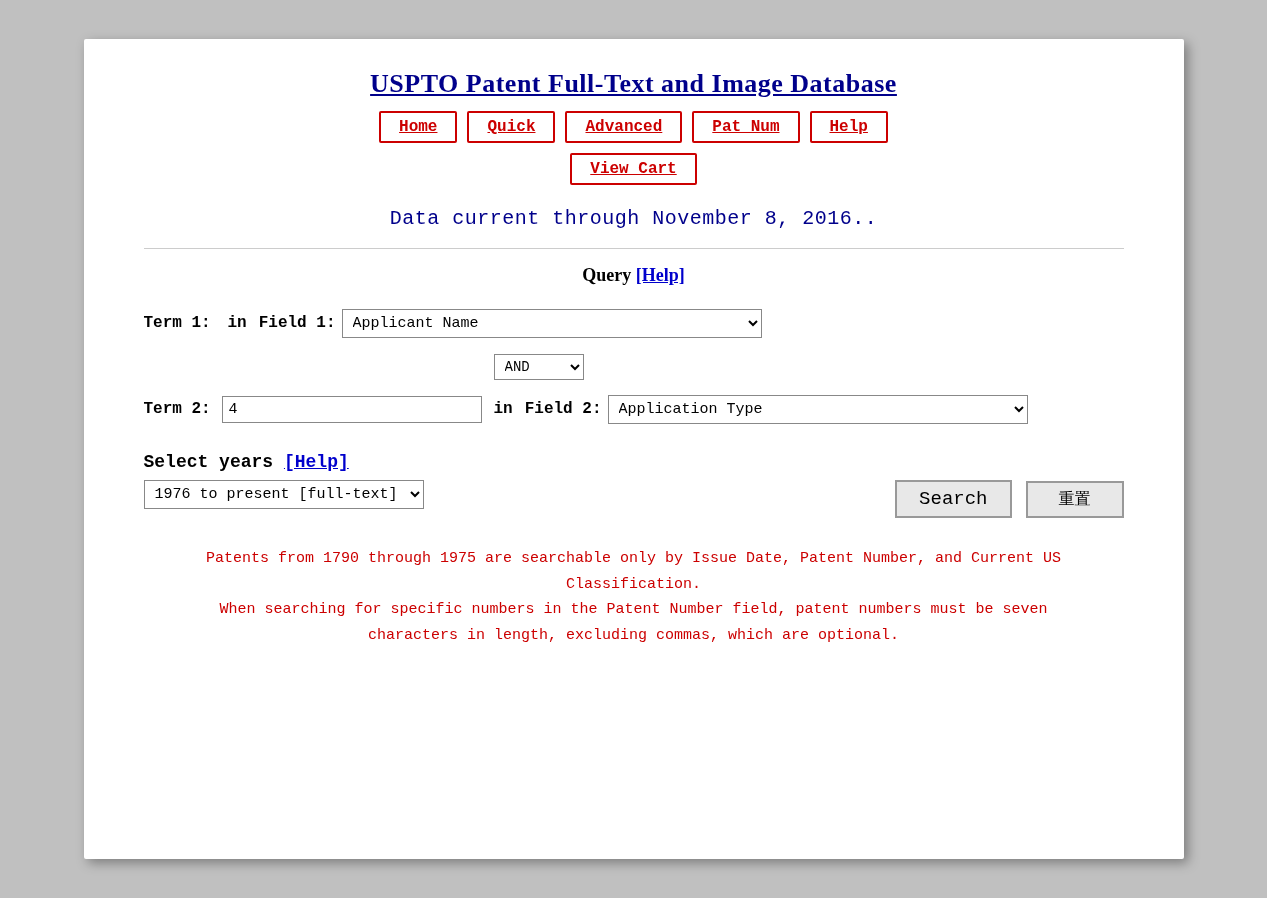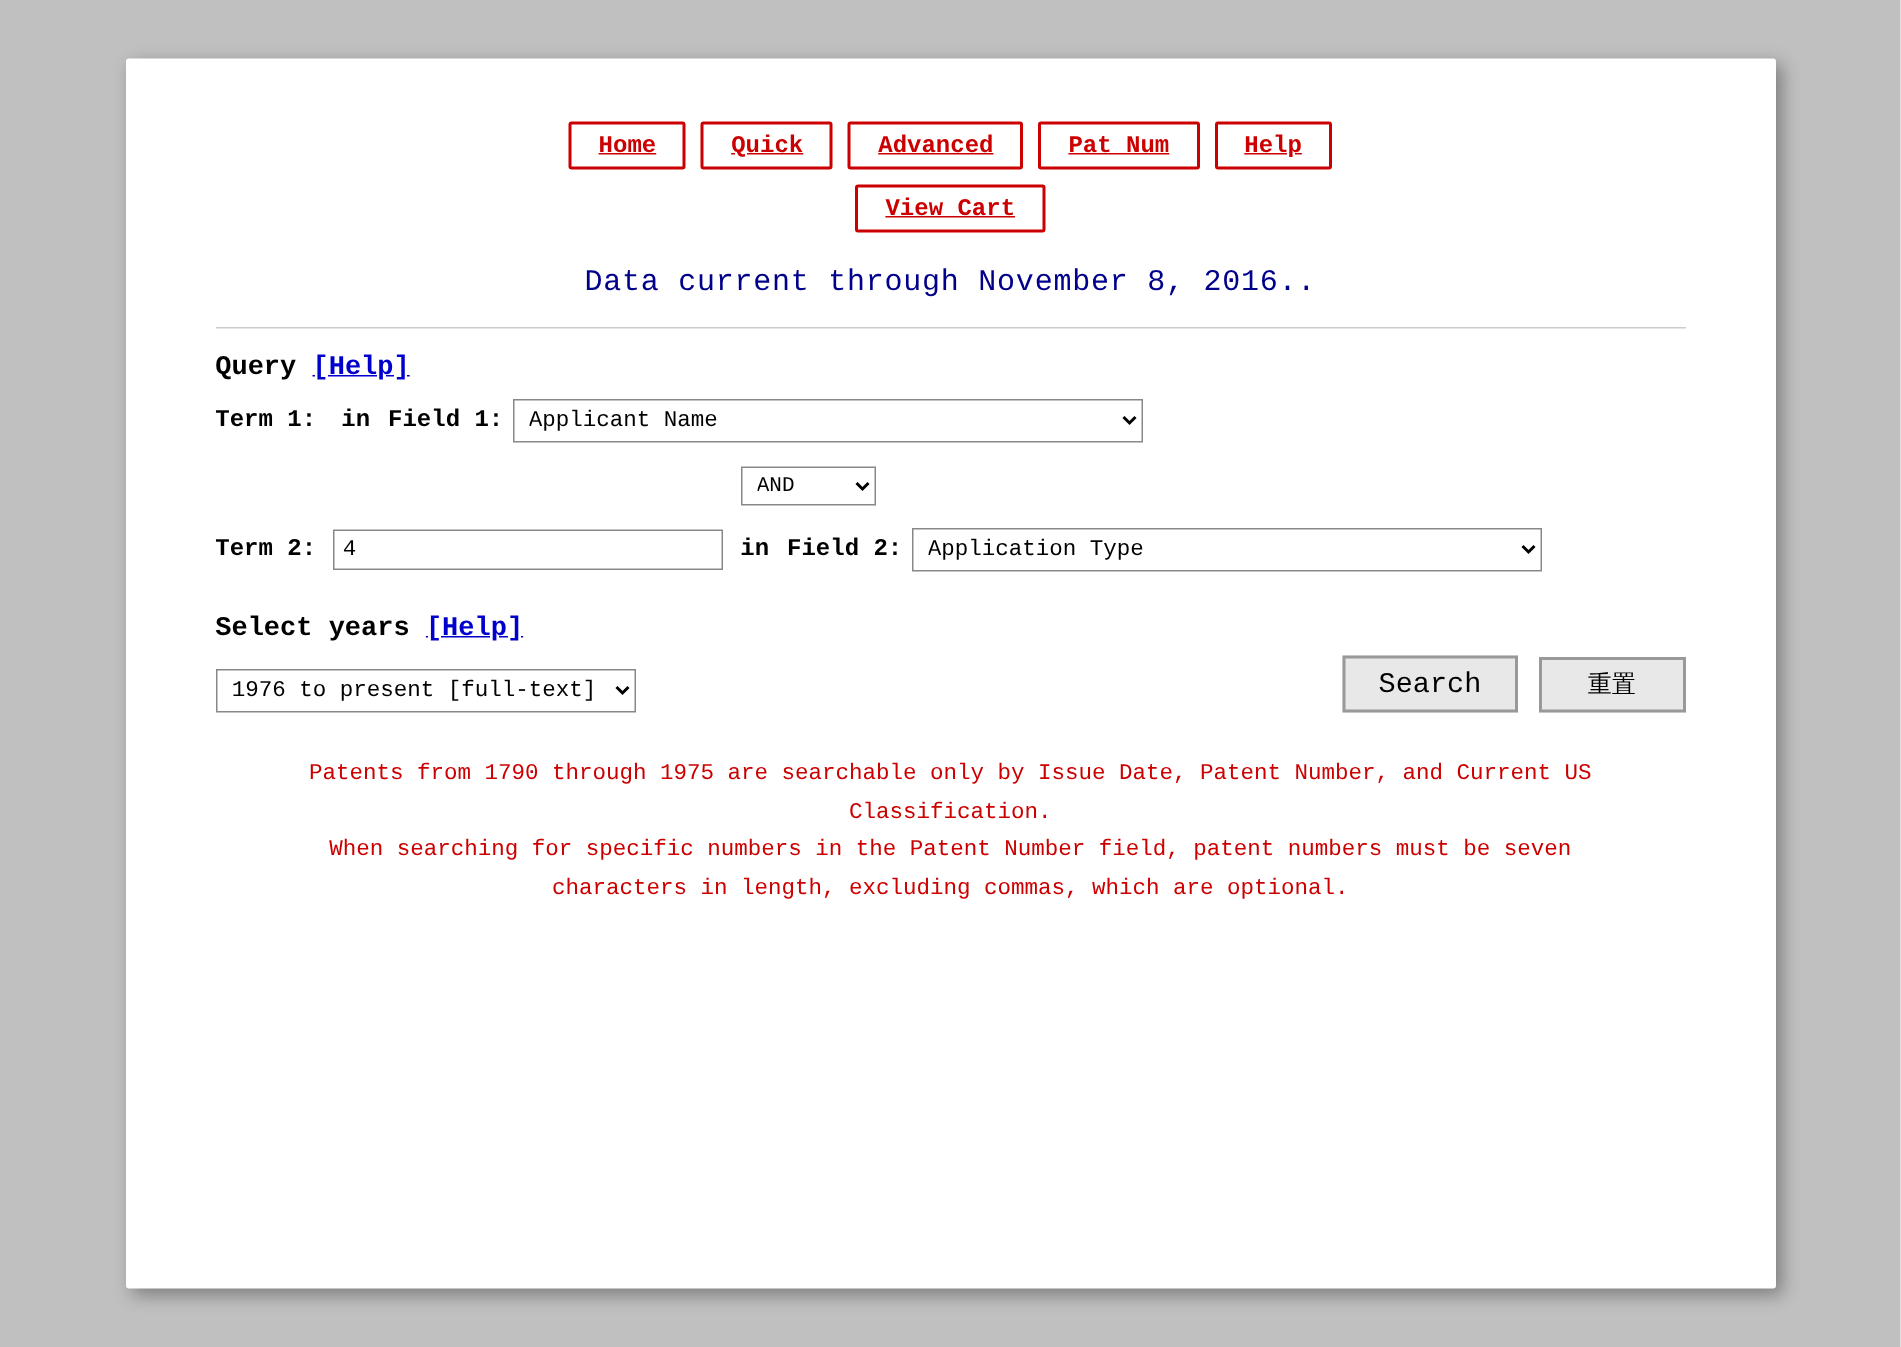--- a/index.html
+++ b/index.html
@@ -71,21 +71,23 @@
       font-family: 'Courier New', Courier, monospace;
       margin: 22px 0 18px 0;
       letter-spacing: 0.5px;
     }
 
     
     .query-label {
       font-size: 18px;
       font-weight: bold;
       color: #000;
-      font-family: Liberation Mono, monospace;
+      font-family: Liberation Serif, serif;
+      margin-bottom: 12px;
+      text-align: center;
     }
 
     .query-label a {
       color: #0000cc;
       font-weight: bold;
       text-decoration: underline;
     }
 
     .form-section {
       margin-bottom: 0;
@@ -162,21 +164,21 @@
     }
 
     .years-label a {
       color: #0000cc;
       text-decoration: underline;
       font-weight: bold;
     }
 
     .years-row {
       display: flex;
-      align-items: flex-end;
+      align-items: flex-start;
       gap: 20px;
     }
 
     .years-select {
       border: 1px solid #888;
       padding: 4px 6px;
       font-size: 15px;
       font-family: 'Courier New', Courier, monospace;
       width: 280px;
       background: #fff;
@@ -227,20 +229,21 @@
       border-top: 1px solid #ccc;
       margin: 16px 0;
     }
   </style>
 </head>
 <body>
 
 <div class="page-card">
 
   <div class="header">
+    <div class="page-title">USPTO Patent Full-Text and Image Database</div>
 
     <div class="nav-row">
       <button class="nav-btn">Home</button>
       <button class="nav-btn">Quick</button>
       <button class="nav-btn">Advanced</button>
       <button class="nav-btn">Pat Num</button>
       <button class="nav-btn">Help</button>
     </div>
 
     <div class="nav-row2">

